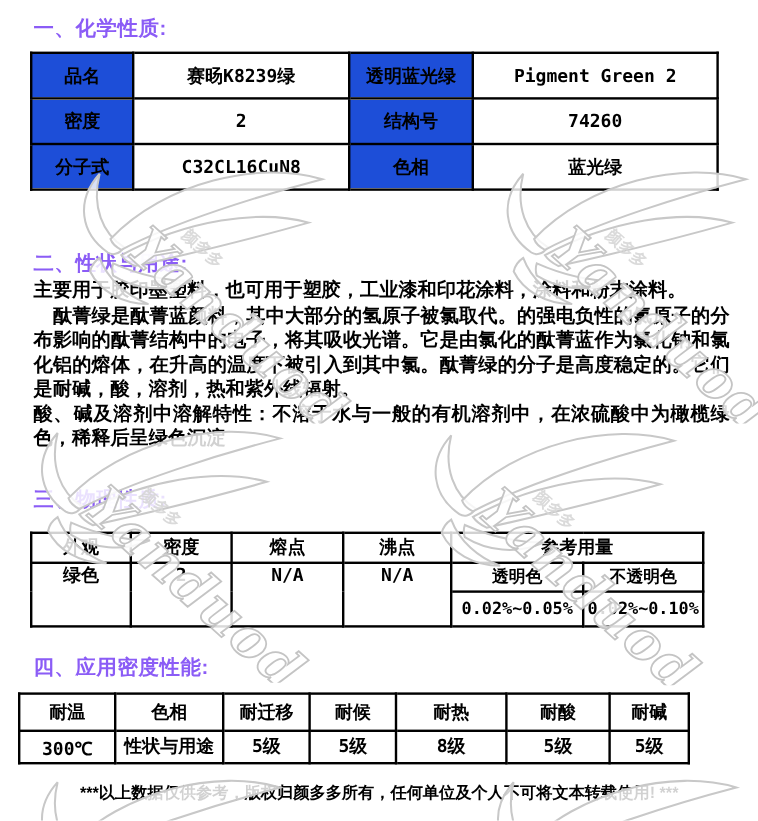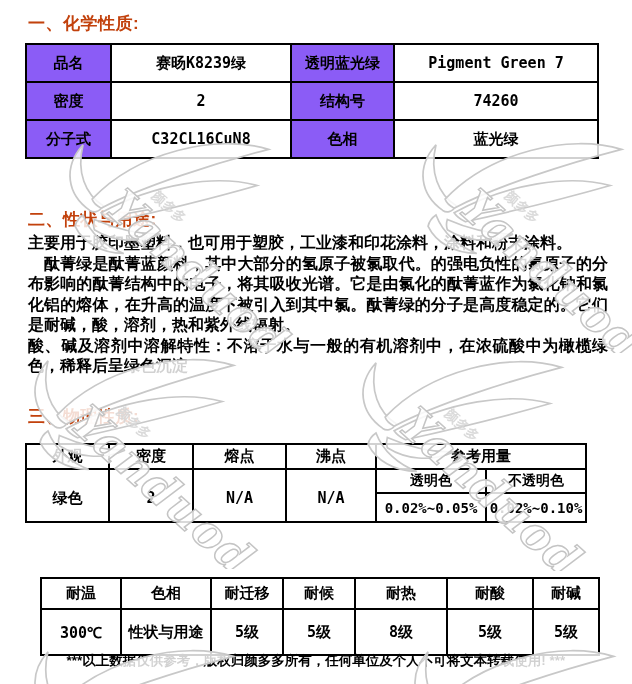--- a/index.html
+++ b/index.html
@@ -12,21 +12,21 @@
     height: 684px;
     background: #ffffff;
     overflow: hidden;
     color: #000;
     font-weight: 700;
   }
 
   .heading {
     position: absolute;
     left: 28px;
-    color: #c2410c;
+    color: #8b5cf6;
     font-size: 17px;
     font-weight: 700;
     letter-spacing: 0.5px;
     white-space: nowrap;
     z-index: 1;
   }
 
   table {
     position: absolute;
     border-collapse: collapse;
@@ -39,45 +39,45 @@
     vertical-align: middle;
     font-weight: 700;
     overflow: hidden;
     white-space: nowrap;
     font-family: "DejaVu Sans Mono", "Liberation Sans", sans-serif;
   }
 
   
   .t-chem { left: 25px; top: 43px; width: 572px; }
   .t-chem td { font-size: 15px; height: 38px; }
-  .t-chem td.lbl { background: #8b5cf6; }
+  .t-chem td.lbl { background: #1d4ed8; }
 
   
   .usage-text {
     position: absolute;
     left: 28px;
     top: 233px;
     width: 580px;
     font-size: 16px;
     line-height: 20.5px;
     font-weight: 700;
     text-align: justify;
     z-index: 1;
   }
 
   
   .t-phys { left: 25px; top: 443px; width: 560px; }
   .t-phys th { font-size: 15px; height: 25px; }
   .t-phys td { font-size: 14px; height: 24px; }
-  .t-phys td.topv { vertical-align: top; padding-top: 19px; font-size: 15px; }
-
-  
-  .t-app { left: 40px; top: 577px; width: 558px; padding-left: 12px; }
+  .t-phys td.topv { vertical-align: top; padding-top: 0; font-size: 15px; }
+
+  
+  .t-app { left: 15px; top: 577px; width: 558px; padding-left: 12px; }
   .t-app th { font-size: 15px; height: 31px; }
-  .t-app td { font-size: 15px; height: 46px; }
+  .t-app td { font-size: 15px; height: 27px; }
 
   .footer-note {
     position: absolute;
     left: 25px;
     top: 652px;
     width: 582px;
     text-align: center;
     font-size: 13.5px;
     font-weight: 700;
     white-space: nowrap;
@@ -106,21 +106,21 @@
         <col style="width:85px">
         <col style="width:180px">
         <col style="width:103px">
         <col style="width:204px">
       </colgroup>
     <tbody>
         <tr>
       <td class="lbl">品名</td>
       <td>赛旸K8239绿</td>
       <td class="lbl">透明蓝光绿</td>
-      <td>Pigment Green 7</td>
+      <td>Pigment Green 2</td>
     </tr>
     <tr>
       <td class="lbl">密度</td>
       <td>2</td>
       <td class="lbl">结构号</td>
       <td>74260</td>
     </tr>
     <tr>
       <td class="lbl">分子式</td>
       <td>C32CL16CuN8</td>
@@ -164,20 +164,21 @@
       <td>透明色</td>
       <td>不透明色</td>
     </tr>
     <tr>
       <td style="height:29px">0.02%~0.05%</td>
       <td style="height:29px">0.02%~0.10%</td>
     </tr>
   </tbody>
     </table>
 
+  <div class="heading" style="top:545px">四、应用密度性能:</div>
 
   <table class="t-app">
     <colgroup>
         <col style="width:80px">
         <col style="width:90px">
         <col style="width:72px">
         <col style="width:72px">
         <col style="width:92px">
         <col style="width:86px">
         <col style="width:66px">

